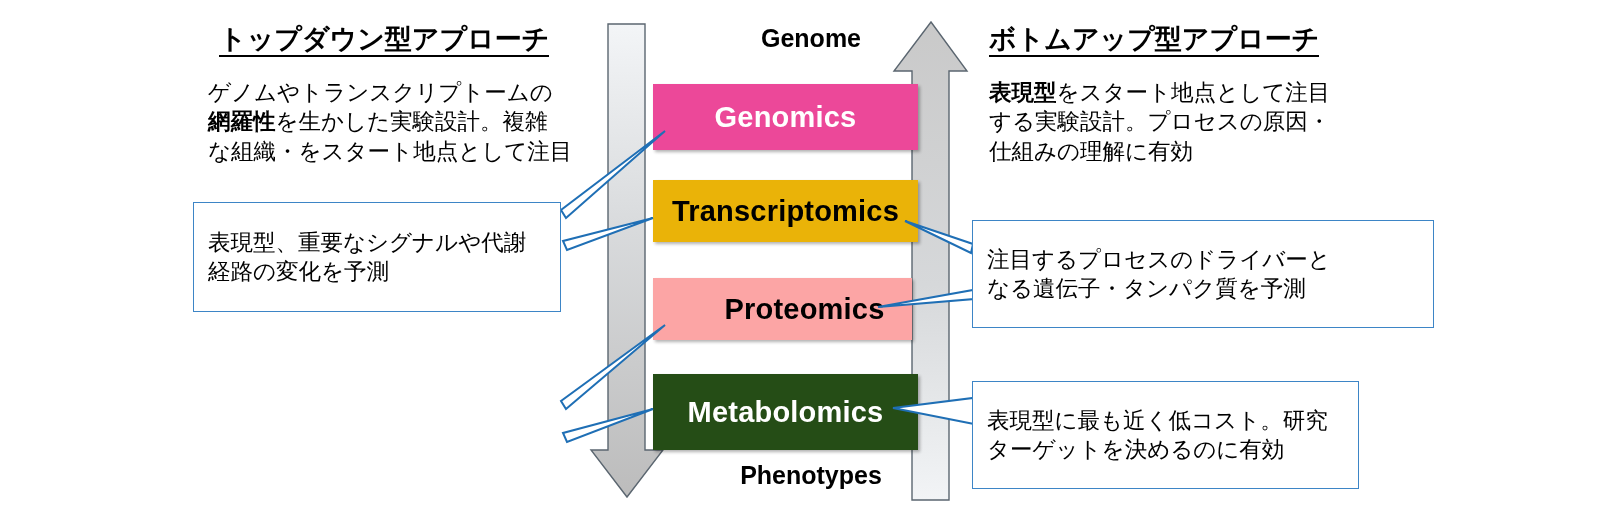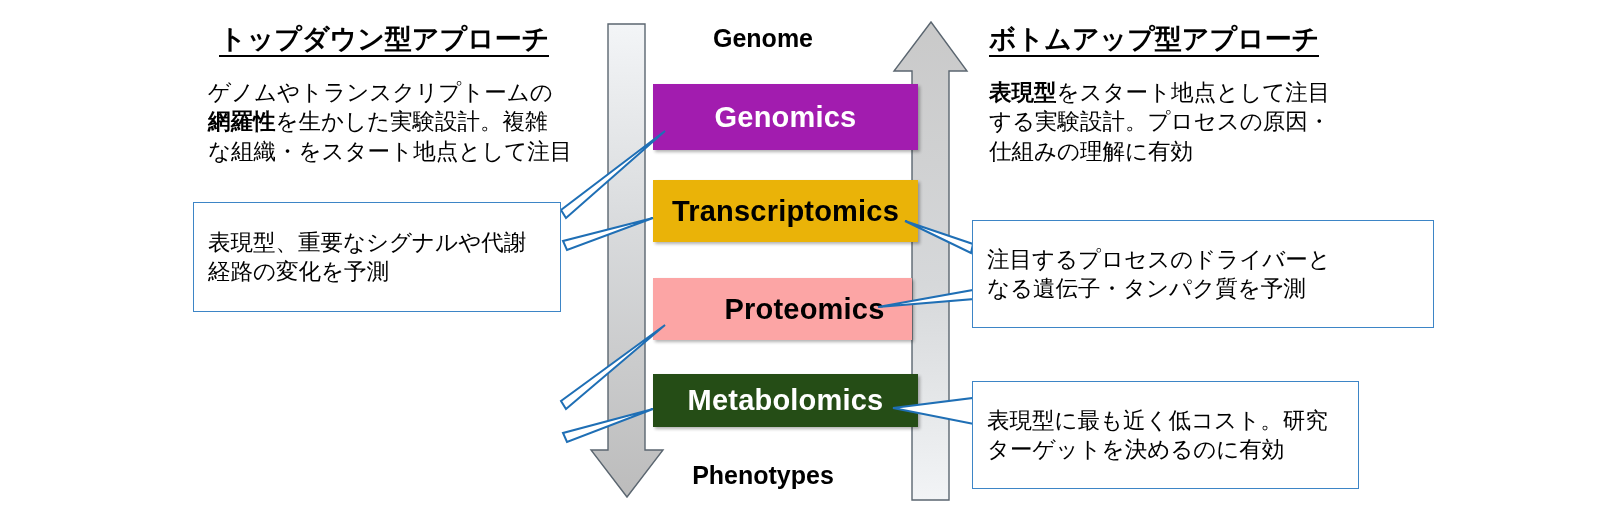--- a/index.html
+++ b/index.html
@@ -54,20 +54,21 @@
   }
 
   
   .axis-label {
     position: absolute;
     font-size: 25px;
     font-weight: bold;
     color: #000000;
     white-space: nowrap;
     text-align: center;
+    padding-left: 48px;
   }
 
   
   .callout {
     position: absolute;
     box-sizing: border-box;
     border: 1.6px solid #3d85c6;
     background: #ffffff;
     font-size: 22.5px;
     color: #000000;
@@ -105,30 +106,30 @@
     </defs>
 
     <polygon points="608,24 645,24 645,450 663,450 627,497 591,450 608,450" fill="url(#gradDown)" stroke="#5b6670" stroke-width="1.4"></polygon>
 
     <polygon points="931,22 967,71 949,71 949,500 912,500 912,71 894,71" fill="url(#gradUp)" stroke="#5b6670" stroke-width="1.4"></polygon>
   </svg>
 
   <div class="axis-label" style="left:608px; top:24px; width:310px;">Genome</div>
   <div class="axis-label" style="left:608px; top:461px; width:310px;">Phenotypes</div>
 
-  <div class="omics-box" style="left: 653px; top: 84px; width: 265px; height: 66px; background: #a21caf; color: rgb(255, 255, 255);">
+  <div class="omics-box" style="left: 653px; top: 84px; width: 265px; height: 66px; background: #ec4899; color: rgb(255, 255, 255);">
     <span>Genomics</span>
   </div>
   <div class="omics-box" style="left: 653px; top: 180px; width: 265px; height: 62px; background: #eab308; color: rgb(0, 0, 0);">
     <span>Transcriptomics</span>
   </div>
   <div class="omics-box" style="left: 653px; top: 278px; width: 259px; height: 62px; background: #fca5a5; color: rgb(0, 0, 0); padding-left: 44px;">
     <span>Proteomics</span>
   </div>
-  <div class="omics-box" style="left: 653px; top: 374px; width: 265px; height: 53px; background: rgb(37, 77, 22); color: rgb(255, 255, 255);">
+  <div class="omics-box" style="left: 653px; top: 374px; width: 265px; height: 76px; background: rgb(37, 77, 22); color: rgb(255, 255, 255);">
     <span>Metabolomics</span>
   </div>
 
   <svg class="overlay" viewBox="0 0 1600 527" xmlns="http://www.w3.org/2000/svg">
 
     <polygon points="665,131 566,218 561,210" fill="#ffffff" stroke="#1f6fb5" stroke-width="2"></polygon>
     <polygon points="653,218 567,250 563,241" fill="#ffffff" stroke="#1f6fb5" stroke-width="2"></polygon>
 
     <polygon points="665,325 566,409 561,401" fill="#ffffff" stroke="#1f6fb5" stroke-width="2"></polygon>
     <polygon points="653,409 567,442 563,433" fill="#ffffff" stroke="#1f6fb5" stroke-width="2"></polygon>

